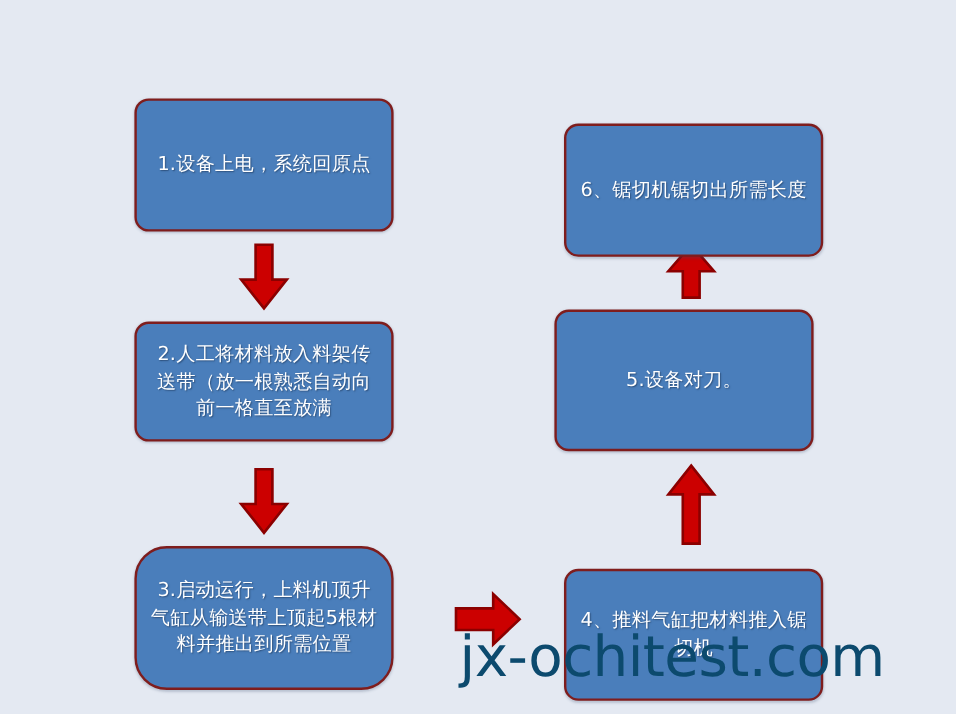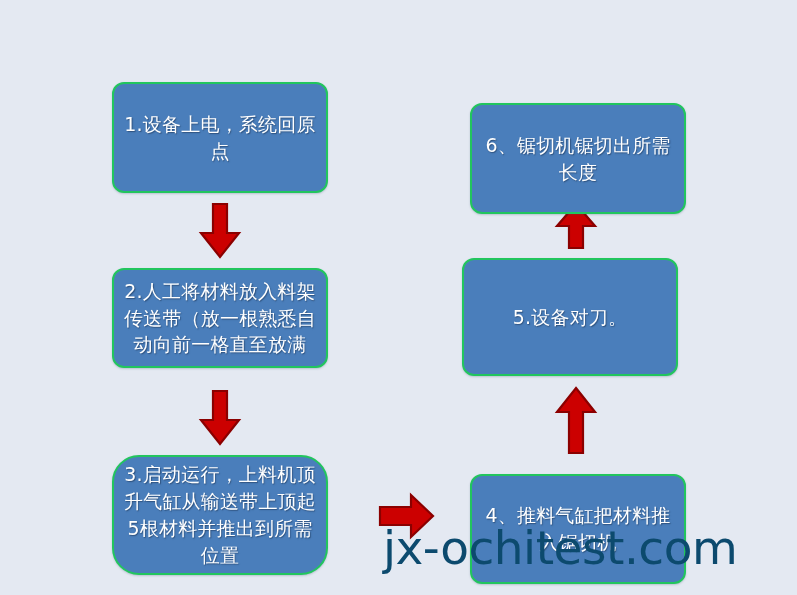--- a/index.html
+++ b/index.html
@@ -16,29 +16,29 @@
   #canvas {
     position: relative;
     width: 797px;
     height: 595px;
     background: #e4e9f2;
   }
   .flow-box {
     position: absolute;
     box-sizing: border-box;
     background: #4a7ebb;
-    border: 2px solid #22c55e;
+    border: 2px solid #7f1d1d;
     border-radius: 12px;
     display: flex;
     align-items: center;
     justify-content: center;
     text-align: center;
     color: #ffffff;
     font-family: "DejaVu Sans", "Liberation Sans", sans-serif;
-    font-size: 19px;
+    font-size: 16px;
     line-height: 1.42;
     letter-spacing: 0.2px;
     text-shadow: 0.8px 0.8px 1.2px rgba(20, 40, 70, 0.55);
     padding: 4px 10px;
     box-shadow: 0 1px 2px rgba(60, 80, 110, 0.25);
   }
   .flow-box .box-text {
     display: block;
     width: 100%;
   }

